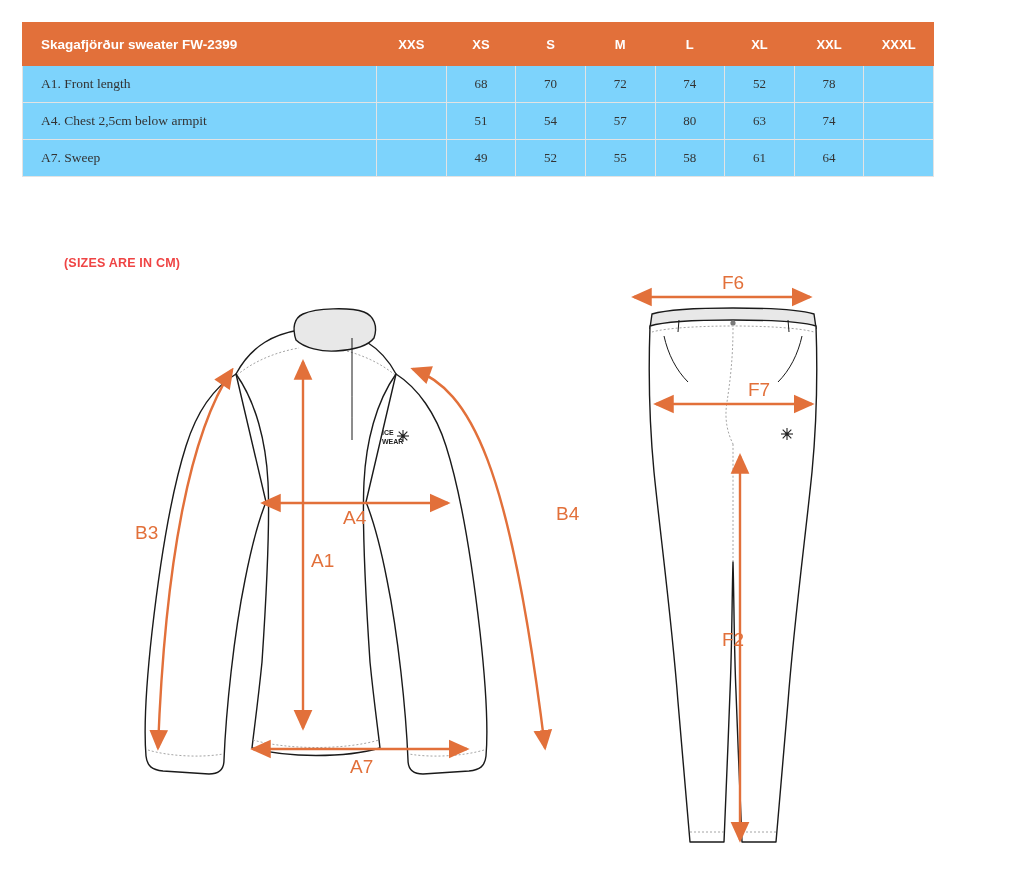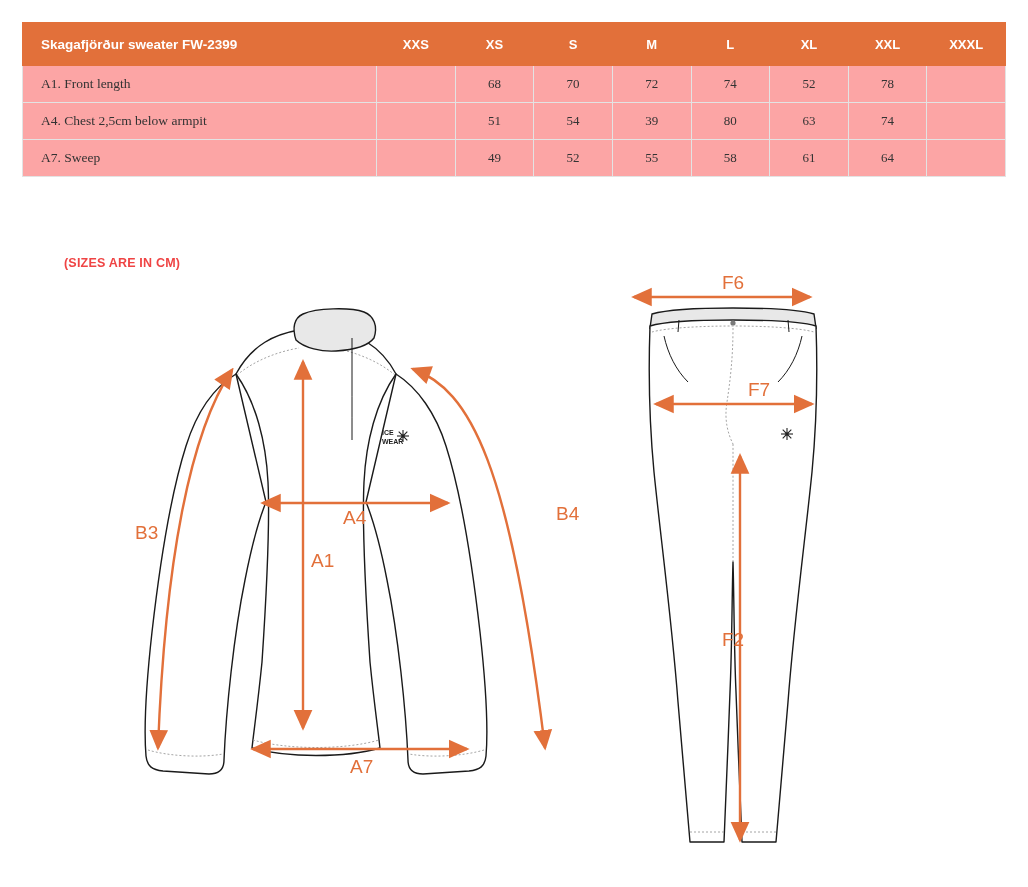--- a/index.html
+++ b/index.html
@@ -14,21 +14,21 @@
     color: #222;
     position: relative;
     overflow: hidden;
   }
 
   
   .table-wrap {
     position: absolute;
     left: 22px;
     top: 22px;
-    width: 984px;
+    width: 912px;
   }
   table.size-table {
     border-collapse: collapse;
     width: 100%;
     table-layout: fixed;
   }
   table.size-table th,
   table.size-table td {
     border: 1px solid #e3e3e3;
     height: 36px;
@@ -52,21 +52,21 @@
     padding-left: 18px;
     font-size: 13.5px;
   }
   table.size-table td.row-label {
     text-align: left;
     padding-left: 18px;
     font-size: 13.5px;
     font-family: "Liberation Serif", serif;
   }
   table.size-table tbody tr td {
-    background: #fca5a5;
+    background: #7dd3fc;
   }
   .units-note {
     position: absolute;
     left: 64px;
     top: 256px;
     color: #ef4444;
     font-size: 12.5px;
     font-weight: bold;
     letter-spacing: 0.2px;
   }
@@ -147,21 +147,21 @@
         <td>74</td>
         <td>52</td>
         <td>78</td>
         <td></td>
       </tr>
       <tr>
         <td class="row-label">A4. Chest 2,5cm below armpit</td>
         <td></td>
         <td>51</td>
         <td>54</td>
-        <td>39</td>
+        <td>57</td>
         <td>80</td>
         <td>63</td>
         <td>74</td>
         <td></td>
       </tr>
       <tr>
         <td class="row-label">A7. Sweep</td>
         <td></td>
         <td>49</td>
         <td>52</td>

